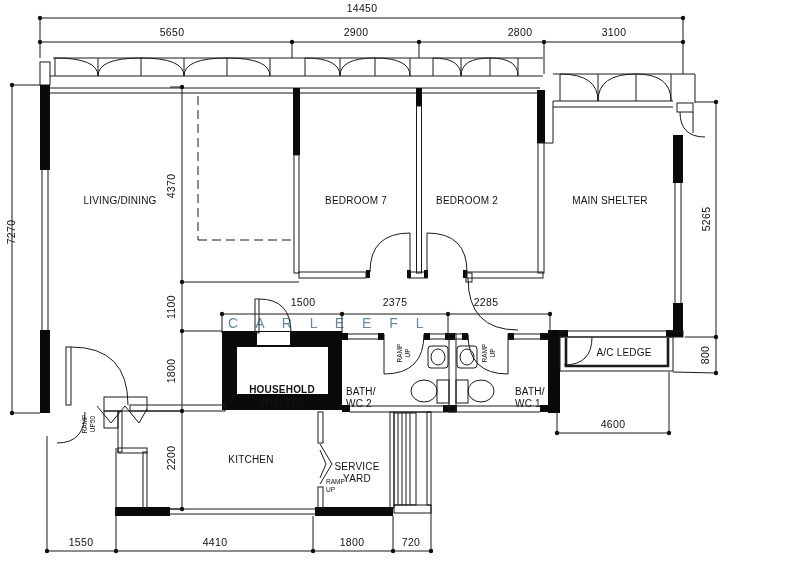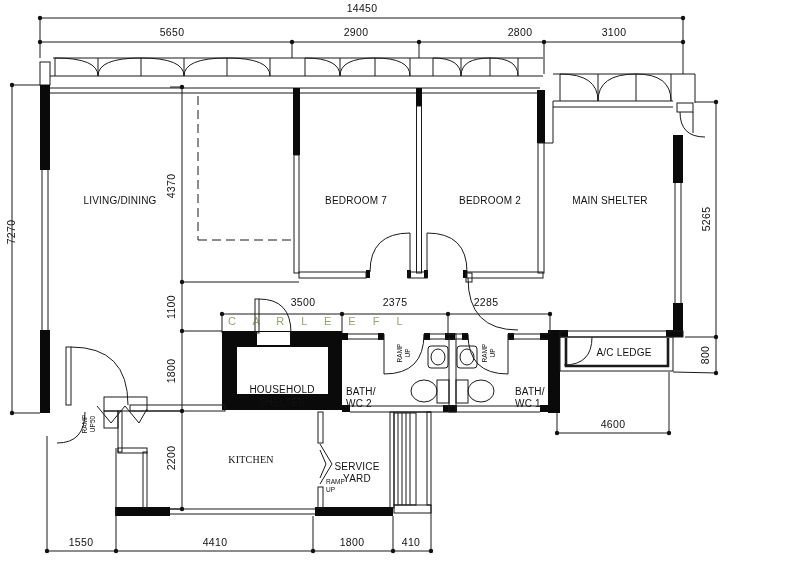--- a/index.html
+++ b/index.html
@@ -5,21 +5,21 @@
   html,body{margin:0;padding:0;background:#fff;}
   #plan{position:relative;width:800px;height:573px;background:#ffffff;overflow:hidden;
         font-family:"Liberation Sans", sans-serif;}
   #plan svg{position:absolute;left:0;top:0;}
   .lbl{position:absolute;color:#111;font-size:10px;white-space:pre;line-height:12px;letter-spacing:.2px;}
   .dim{font-size:10.5px;letter-spacing:.3px;}
   .ctr{transform:translateX(-50%);text-align:center;}
   .vctr{transform:translate(-50%,-50%) rotate(-90deg);text-align:center;}
   .two span{display:block;}
   .sm{font-size:6.5px;line-height:7.5px;letter-spacing:0;}
-  .wm{position:absolute;color:#4d7c0f;opacity:.65;font-size:11px;letter-spacing:7px;}
+  .wm{position:absolute;color:#0c4a6e;opacity:.65;font-size:14px;letter-spacing:7px;}
 </style>
 </head>
 <body>
 
 <div id="plan">
 
 <svg width="800" height="573" viewBox="0 0 800 573">
   <g stroke="#1a1a1a" stroke-width="1" fill="none">
 
     <g>
@@ -264,44 +264,44 @@
 <div class="lbl dim ctr" style="left:356px;top:26px;">2900</div>
 <div class="lbl dim ctr" style="left:482px;top:26px;margin-left:38px;">2800</div>
 <div class="lbl dim ctr" style="left:614px;top:26px;">3100</div>
 <div class="lbl dim vctr" style="left:11px;top:232px;">7270</div>
 <div class="lbl dim vctr" style="left:171px;top:186px;">4370</div>
 <div class="lbl dim vctr" style="left:171px;top:307px;">1100</div>
 <div class="lbl dim vctr" style="left:171px;top:371px;">1800</div>
 <div class="lbl dim vctr" style="left:171px;top:458px;">2200</div>
 <div class="lbl dim vctr" style="left:706px;top:219px;">5265</div>
 <div class="lbl dim vctr" style="left:705px;top:355px;">800</div>
-<div class="lbl dim ctr" style="left:303px;top:296px;">3500</div>
+<div class="lbl dim ctr" style="left:303px;top:296px;">1500</div>
 <div class="lbl dim ctr" style="left:395px;top:296px;">2375</div>
 <div class="lbl dim ctr" style="left:486px;top:296px;">2285</div>
 <div class="lbl dim ctr" style="left:613px;top:418px;">4600</div>
 <div class="lbl dim ctr" style="left:81px;top:536px;">1550</div>
 <div class="lbl dim ctr" style="left:215px;top:536px;">4410</div>
 <div class="lbl dim ctr" style="left:352px;top:536px;">1800</div>
-<div class="lbl dim ctr" style="left:411px;top:536px;">410</div>
+<div class="lbl dim ctr" style="left:411px;top:536px;">720</div>
 
 <div class="lbl ctr" style="left:120px;top:195px;">LIVING/DINING</div>
 <div class="lbl ctr" style="left:356px;top:195px;">BEDROOM 7</div>
-<div class="lbl ctr" style="left:490px;top:195px;text-align:right;">BEDROOM 2</div>
+<div class="lbl ctr" style="left:467px;top:195px;text-align:right;">BEDROOM 2</div>
 <div class="lbl ctr" style="left:610px;top:195px;">MAIN SHELTER</div>
-<div class="lbl two ctr" style="left:282px;top:357px;line-height:13px;">
+<div class="lbl two ctr" style="left:282px;top:357px;line-height:13px;font-weight:bold;">
   <span>HOUSEHOLD</span><span>SHELTER</span>
 </div>
 <div class="lbl two" style="left:346px;top:362px;line-height:12px;">
   <span>BATH/</span><span>WC 2</span>
 </div>
 <div class="lbl two" style="left:515px;top:362px;line-height:12px;">
   <span>BATH/</span><span>WC 1</span>
 </div>
 <div class="lbl ctr" style="left:624px;top:347px;">A/C LEDGE</div>
-<div class="lbl ctr" style="left:251px;top:454px;font-family:Liberation Serif, serif;">KITCHEN</div>
+<div class="lbl ctr" style="left:251px;top:454px;">KITCHEN</div>
 <div class="lbl two ctr" style="left:357px;top:437px;line-height:12px;">
   <span>SERVICE</span><span>YARD</span>
 </div>
 
 <div class="lbl sm two vctr" style="left:400px;top:353px;">
   <span>RAMP</span><span>UP</span>
 </div>
 <div class="lbl sm two vctr" style="left:485px;top:353px;">
   <span>RAMP</span><span>UP</span>
 </div>

